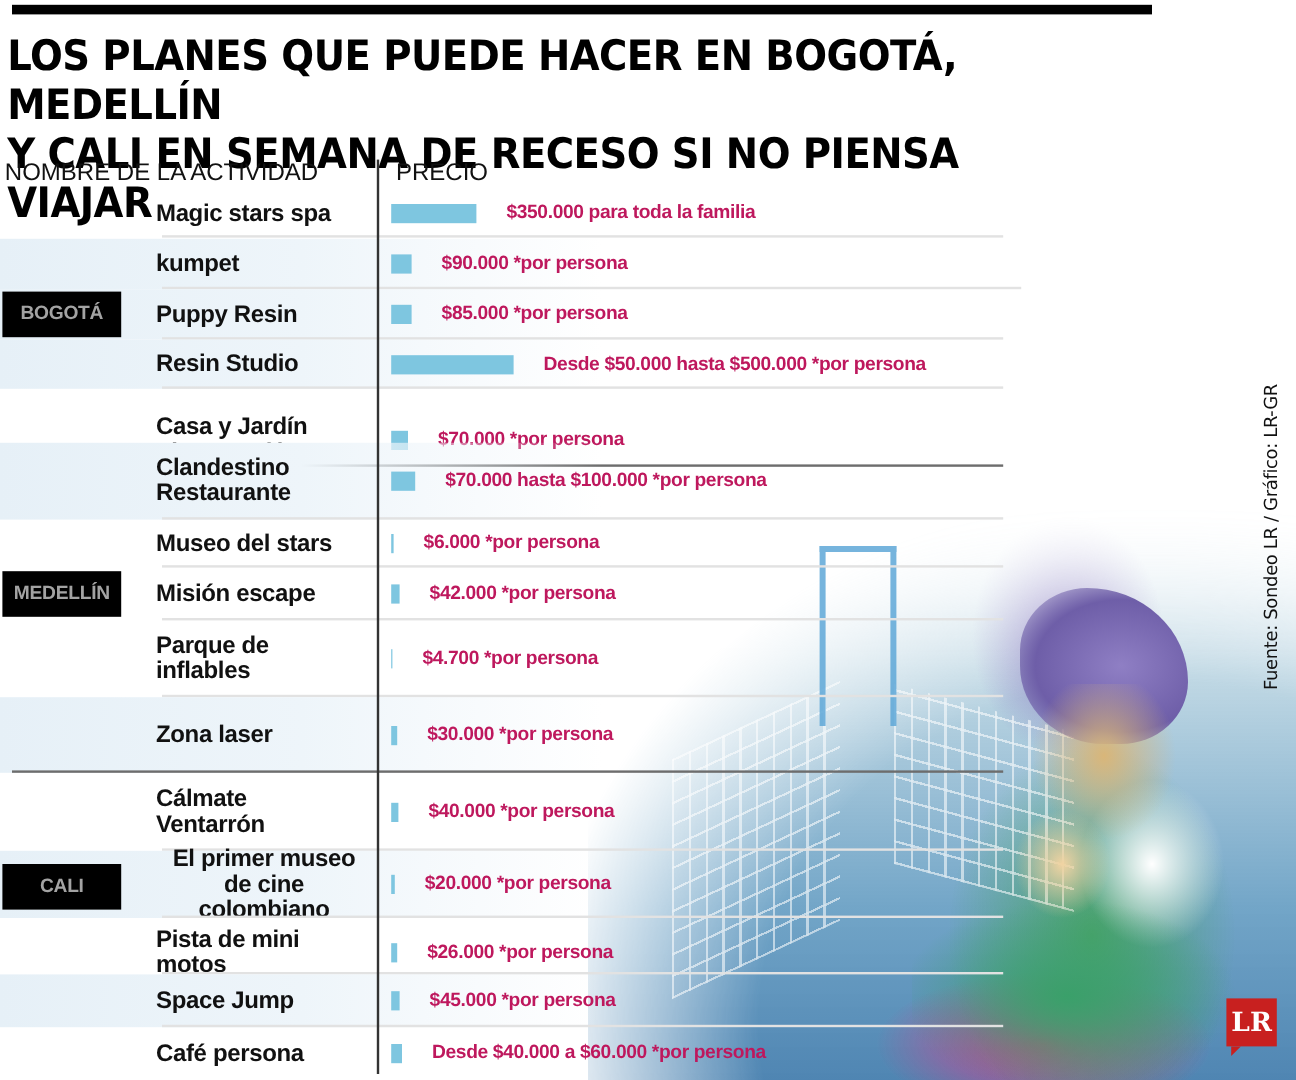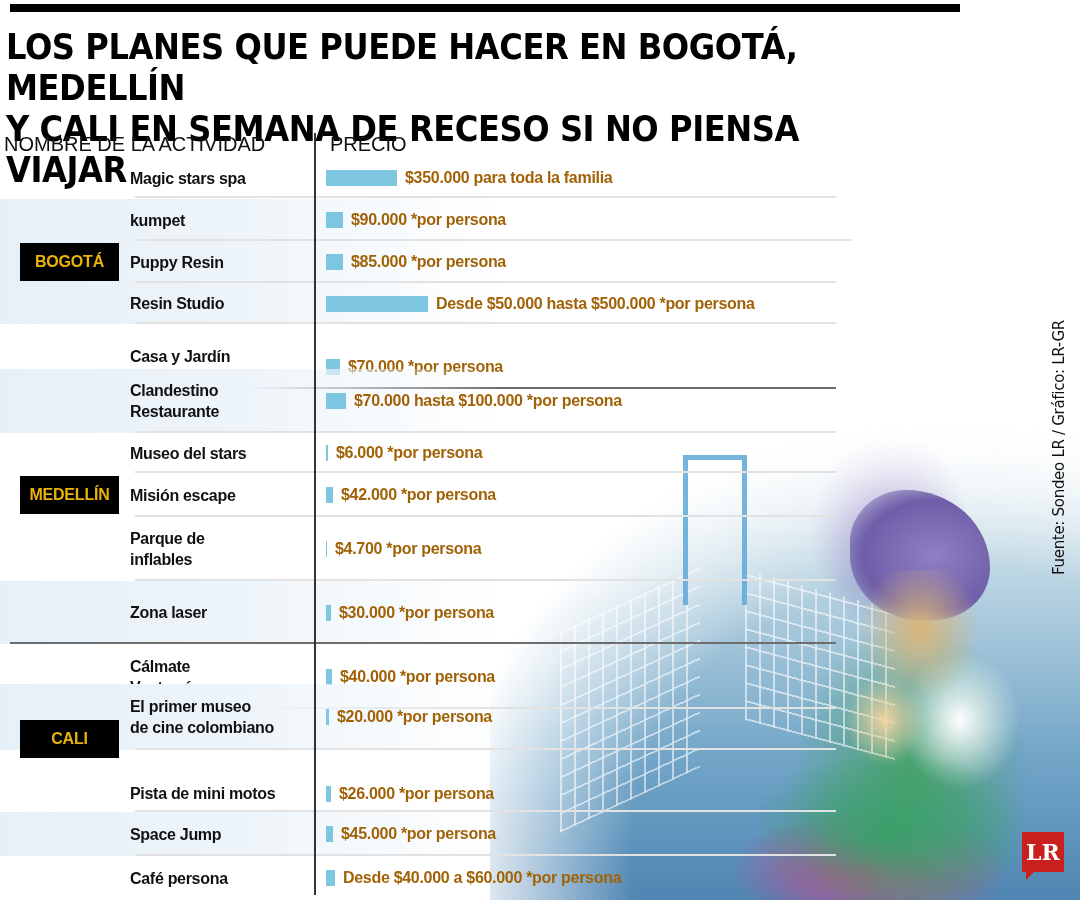--- a/index.html
+++ b/index.html
@@ -77,31 +77,31 @@
   }
 
   
   .row { position: absolute; left: 0; width: 836px; }
   .row .bg { position: absolute; left: 0; top: 0; bottom: 0; width: 836px;
              background: linear-gradient(90deg, #e6f0f7 0%, #eef5fa 30%, rgba(255,255,255,0) 60%); }
   .row .sep { position: absolute; left: 135px; right: 0; bottom: 0; height: 2px; background: #e2e2e2; }
   .row .sep.dark { left: 10px; background: #6d6d6d; height: 2px; }
   .row .name {
     position: absolute; left: 130px; top: 0; bottom: 0; display: flex; align-items: center;
-    font-family: "Liberation Sans", sans-serif; font-weight: bold; font-size: 16px; line-height: 21px;
+    font-family: "Liberation Sans", sans-serif; font-weight: bold; font-size: 20px; line-height: 21px;
     color: #111; width: 180px; letter-spacing: -0.3px; white-space: pre-line;
   }
   .row .price {
     position: absolute; left: 326px; top: 0; bottom: 0; display: flex; align-items: center;
-    gap: 8px; font-weight: bold; font-size: 16px; color: #a16207; white-space: nowrap; letter-spacing: -0.3px;
+    gap: 25px; font-weight: bold; font-size: 16px; color: #be185d; white-space: nowrap; letter-spacing: -0.3px;
   }
   .bar { height: 16px; background: #7ec6e0; flex: 0 0 auto; }
 
   .city {
-    position: absolute; left: 20px; width: 99px; height: 38px; background: #000; color: #eab308;
+    position: absolute; left: 2px; width: 99px; height: 38px; background: #000; color: #a3a3a3;
     font-weight: bold; font-size: 16px; line-height: 38px; text-align: center; letter-spacing: -0.2px;
   }
 </style>
 </head>
 <body>
 
 <div class="top-rule"></div>
 <div class="title">
   <div>LOS PLANES QUE PUEDE HACER EN BOGOTÁ, MEDELLÍN</div>
   <div>Y CALI EN SEMANA DE RECESO SI NO PIENSA VIAJAR</div>
@@ -208,21 +208,21 @@
     </div>
     <div class="row" style="top: 644px; height: 65px;">
       <div class="name">Cálmate
 Ventarrón</div>
       <div class="price">
         <span class="bar" style="width:6px"></span>
         <span>$40.000 *por persona</span>
       </div>
       <div class="sep "></div>
     </div>
-    <div class="row" style="top: 684px; height: 66px;">
+    <div class="row" style="top: 709px; height: 56px; text-align: center;">
       <div class="bg"></div>
       <div class="name">El primer museo
 de cine colombiano</div>
       <div class="price">
         <span class="bar" style="width:3px"></span>
         <span>$20.000 *por persona</span>
       </div>
       <div class="sep "></div>
     </div>
     <div class="row" style="top: 775px; height: 37px;">

